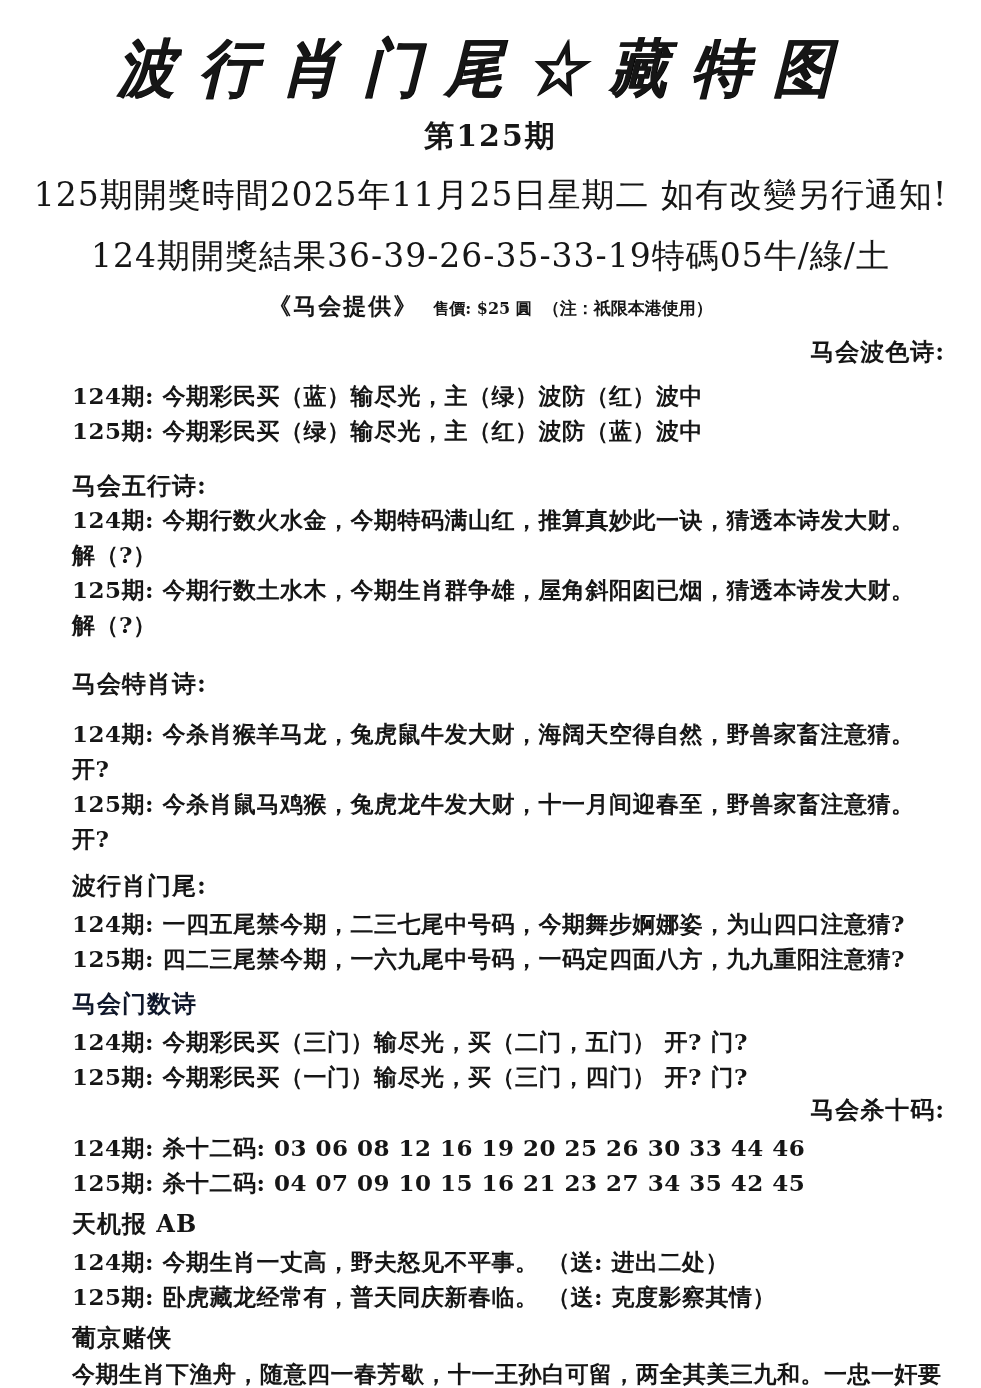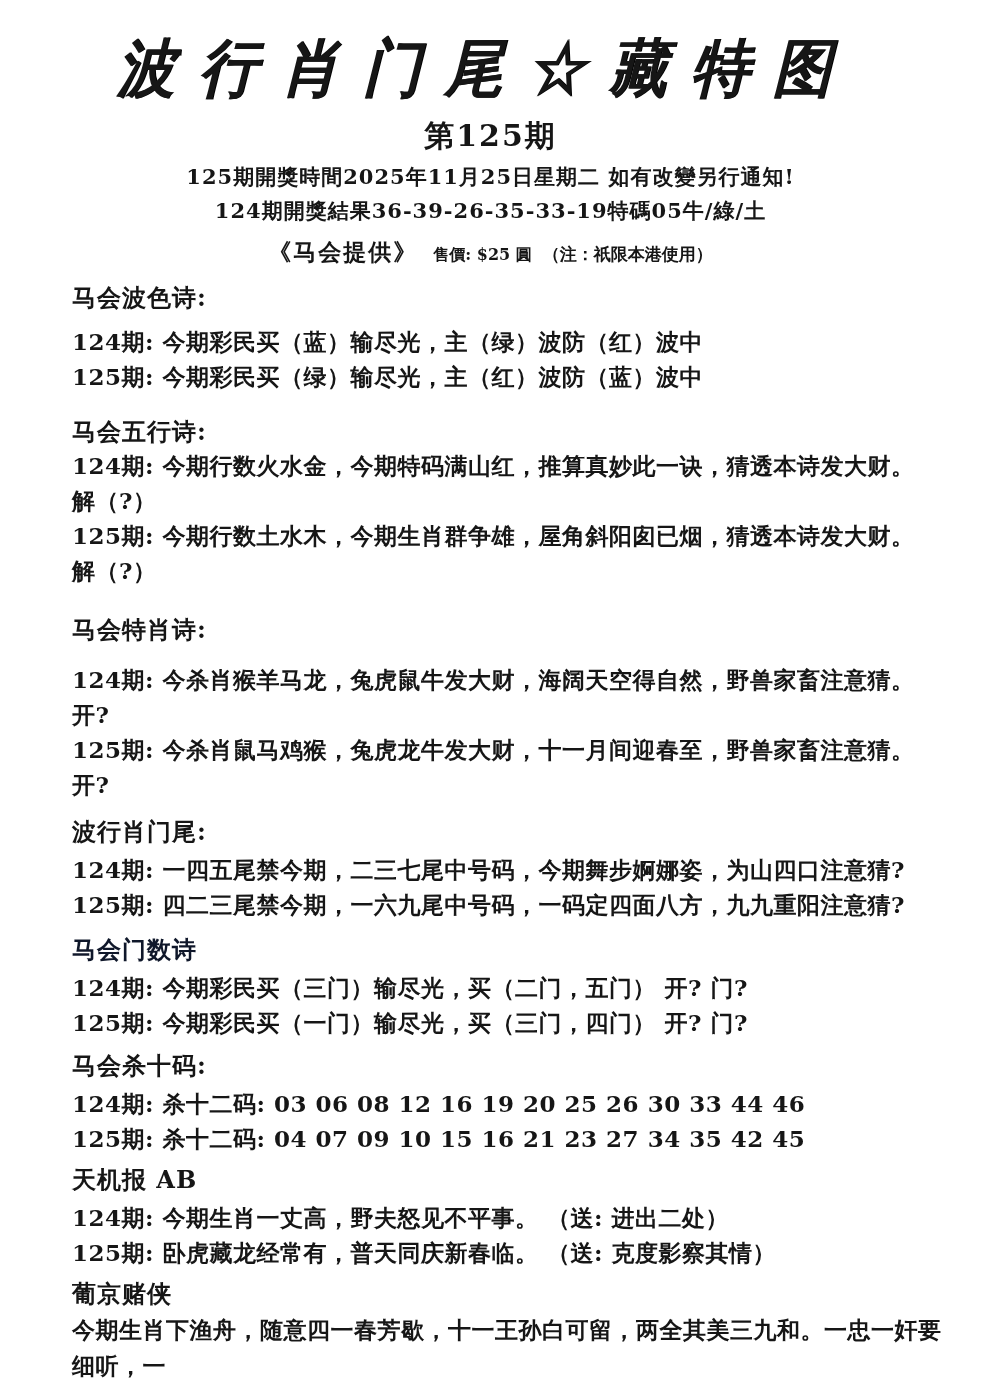--- a/index.html
+++ b/index.html
@@ -22,36 +22,36 @@
     line-height: 96px;
     white-space: nowrap;
   }
   .main-title .tilt {
     display: inline-block;
     transform: skewX(-14deg) scaleY(1.08);
     letter-spacing: 24px;
     text-shadow: 1px 0 0 #000;
   }
   .issue { font-size: 30px; font-weight: bold; margin-top: 0px; letter-spacing: 2px; }
-  .info-line { font-size: 21px; font-weight: bold; margin-top: 6px; letter-spacing: 1px; }
+  .info-line { font-size: 33px; font-weight: normal; margin-top: 16px; letter-spacing: 1px; }
   .provider-row { margin-top: 12px; white-space: nowrap; }
   .provider-title { font-size: 23px; font-weight: bold; letter-spacing: 2px; }
   .provider-price { font-size: 16px; font-weight: bold; margin-left: 10px; }
   .provider-note { font-size: 17px; font-weight: bold; margin-left: 6px; }
   
   .doc-body { padding: 0 36px 0 72px; font-weight: bold; }
   .sec h2 { font-size: 24px; font-weight: bold; letter-spacing: 1px; }
   .sec p  { font-size: 23px; line-height: 35px; letter-spacing: 0.5px; }
   .sec.faded h2 { color: #0f172a; }
-  .s0 h2 { margin-top: 14px; margin-bottom: 10px; }
+  .s0 h2 { margin-top: 14px; margin-bottom: 10px; text-align: right; }
   .s1 h2 { margin-top: 22px; }
   .s2 h2 { margin-top: 26px; margin-bottom: 16px; }
   .s3 h2 { margin-top: 14px; margin-bottom: 4px; }
   .s4 h2 { margin-top: 12px; margin-bottom: 4px; }
-  .s5 h2 { margin-top: 10px; margin-bottom: 4px; }
+  .s5 h2 { margin-bottom: 4px; text-align: right; }
   .s6 h2 { margin-top: 8px;  margin-bottom: 4px; }
   .s7 h2 { margin-top: 8px;  margin-bottom: 2px; }
   .s7 p  { line-height: 36px; }
 </style>
 </head>
 <body>
 
 <div class="page">
 
   <div class="hdr">

